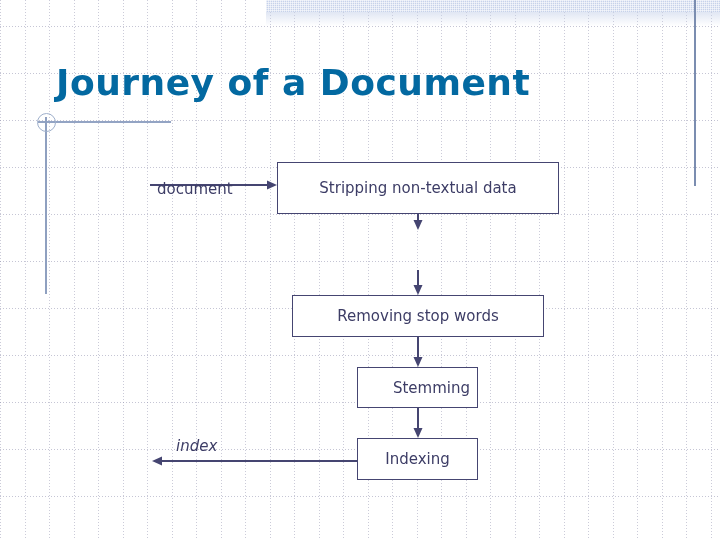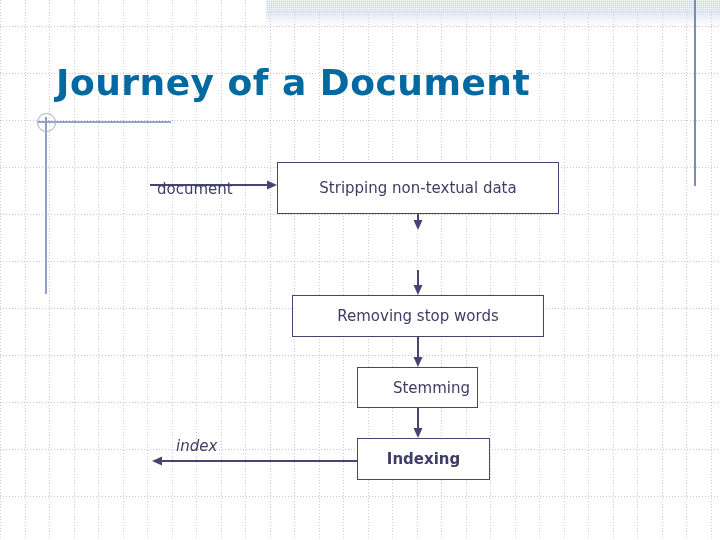--- a/index.html
+++ b/index.html
@@ -272,17 +272,17 @@
 
 
   <div class="flow-box" style="left:292px; top:295px; width:252px; height:42px;text-align:right;">
     <span>Removing stop words</span>
   </div>
 
   <div class="flow-box" style="left:357px; top:367px; width:121px; height:41px;padding-left:28px;">
     <span>Stemming</span>
   </div>
 
-  <div class="flow-box" style="left:357px; top:438px; width:133px; height:42px;font-weight:bold;">
+  <div class="flow-box" style="left:357px; top:438px; width:121px; height:42px;">
     <span>Indexing</span>
   </div>
 
 </div>
 
 </body></html>

